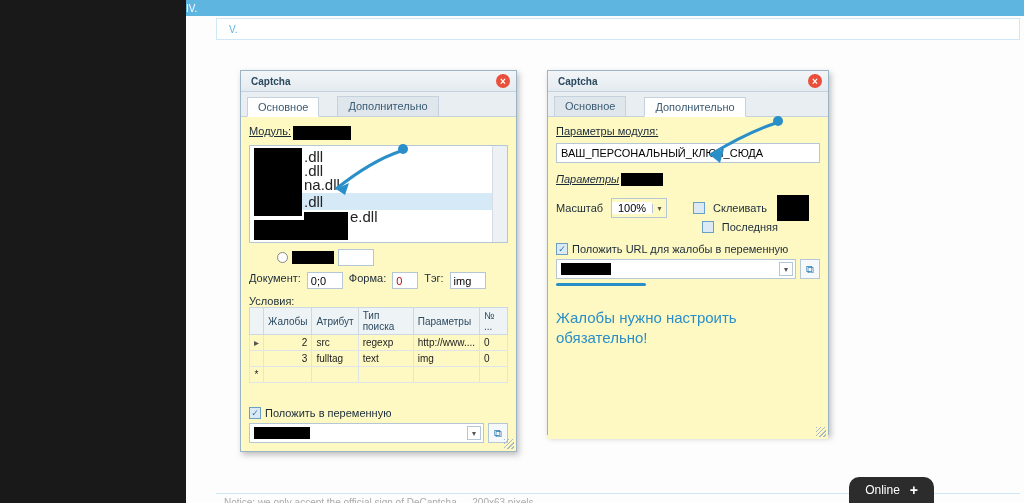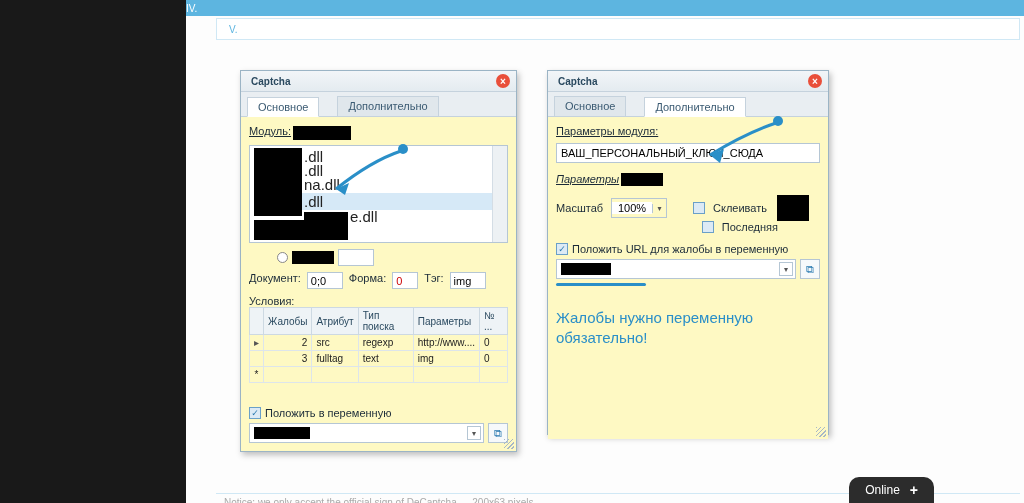--- a/index.html
+++ b/index.html
@@ -211,21 +211,21 @@
             <span class="lbl">Положить URL для жалобы в переменную</span>
           </div>
           <div class="footer-row" style="margin-top:4px;">
             <div class="combo">
               <span class="redact" style="width:50px;height:12px;"></span>
               <div class="dd">▾</div>
             </div>
             <div class="icon-btn">⧉</div>
           </div>
           <div class="blue-underline"></div>
-          <div class="annotation">Жалобы нужно переменную обязательно!</div>
+          <div class="annotation">Жалобы нужно настроить обязательно!</div>
           <div class="resize-grip"></div>
         </div>
       </div>
     </div>
 
     <div class="bottom-notice">Notice: we only accept the official sign of DeCaptcha — 200x63 pixels</div>
     <div class="online-btn">
       <span>Online</span>
       <span class="plus">+</span>
     </div>

